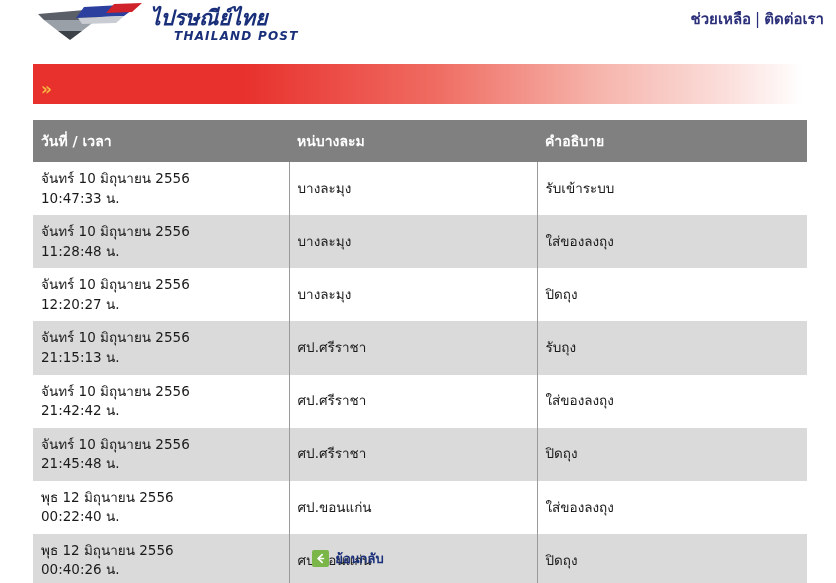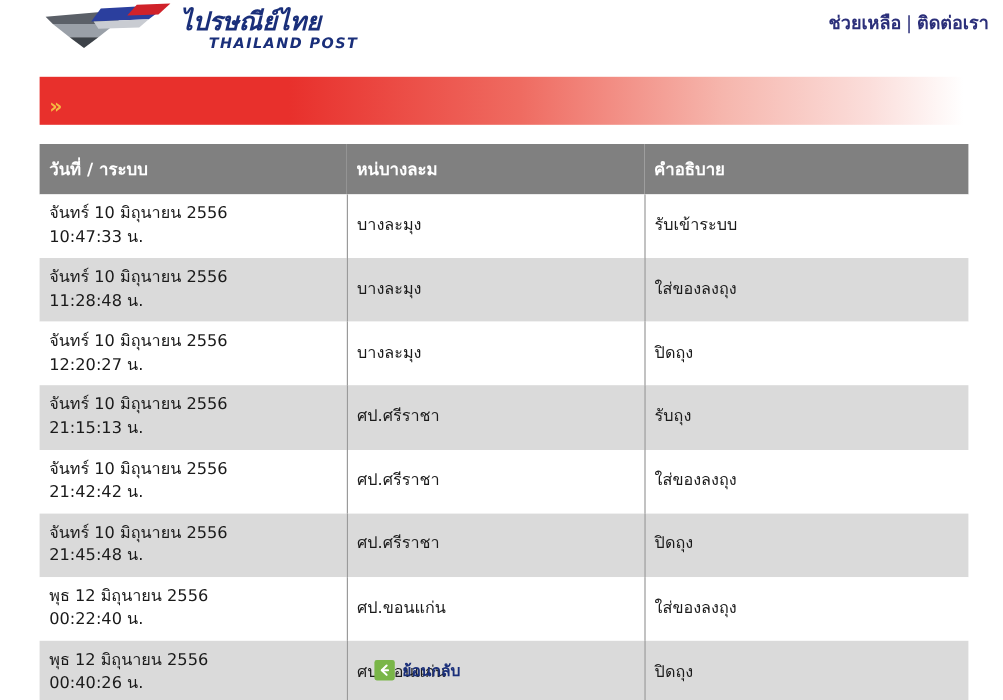--- a/index.html
+++ b/index.html
@@ -204,21 +204,21 @@
 
 <div class="table-wrap">
   <table class="track">
     <colgroup>
       <col class="col-date">
       <col class="col-office">
       <col class="col-desc">
     </colgroup>
     <thead>
       <tr>
-        <th>วันที่ / าระบบ</th>
+        <th>วันที่ / เวลา</th>
         <th>หน่บางละม</th>
         <th>คำอธิบาย</th>
       </tr>
     </thead>
     <tbody>
       <tr>
         <td>
           <span class="date-line">จันทร์ 10 มิถุนายน 2556</span>
           <span class="date-line">10:47:33 น.</span>
         </td>

